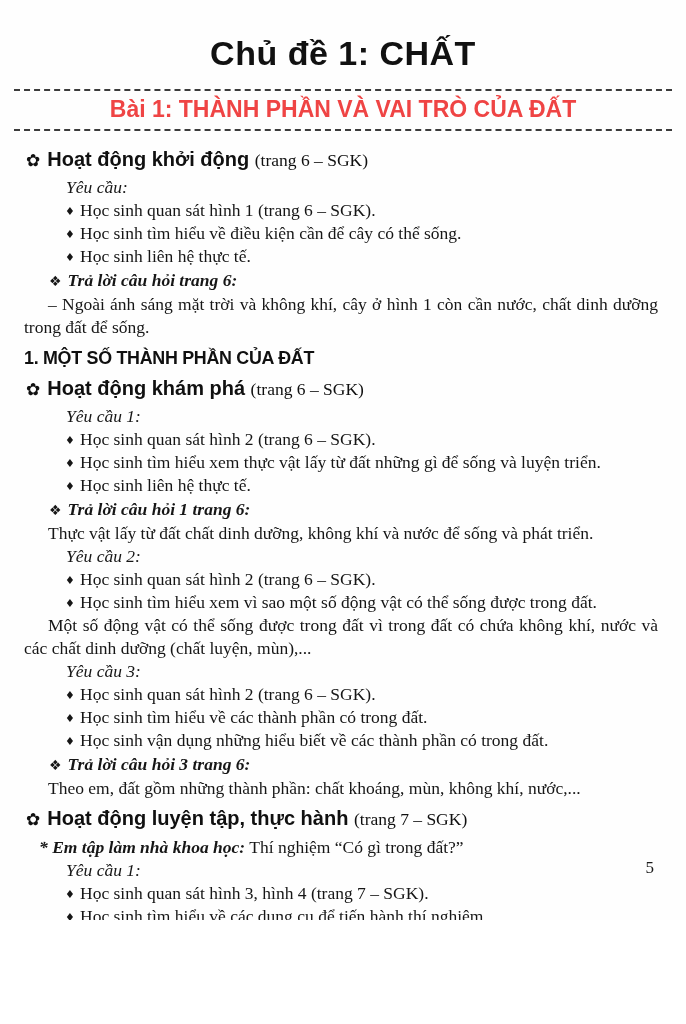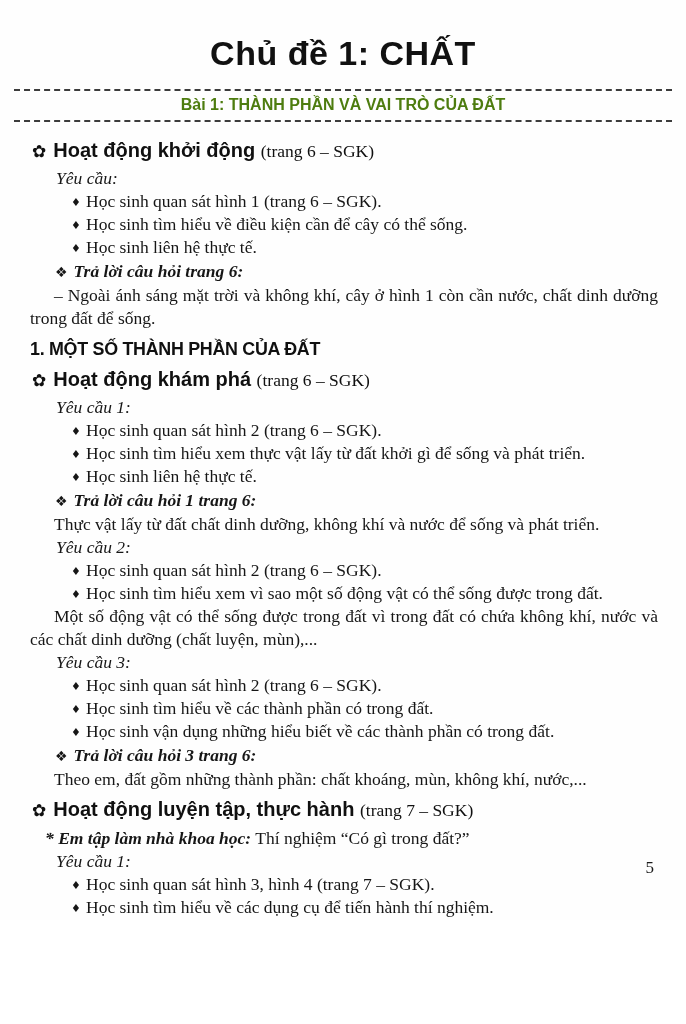--- a/index.html
+++ b/index.html
@@ -26,25 +26,25 @@
     color: #111;
   }
   .lesson-banner {
     margin: 16px 14px 0 14px;
     border-top: 2px dashed #3c3c3c;
     border-bottom: 2px dashed #3c3c3c;
     padding: 5px 0 6px 0;
     text-align: center;
     font-family: "Liberation Sans", sans-serif;
     font-weight: 700;
-    font-size: 16px;
-    color: #4d7c0f;
+    font-size: 23px;
+    color: #ef4444;
   }
   .content {
-    padding: 10px 28px 0 30px;
+    padding: 10px 28px 0 24px;
     font-size: 17.5px;
     line-height: 22px;
   }
   .activity {
     font-family: "Liberation Sans", sans-serif;
     font-weight: 700;
     font-size: 20px;
     line-height: 26px;
     margin: 5px 0 3px 2px;
     color: #101010;
@@ -65,21 +65,21 @@
     font-size: 19px;
     line-height: 25px;
     margin: 6px 0 4px 0;
     letter-spacing: -0.3px;
     transform: scaleX(0.94);
     transform-origin: left center;
     color: #101010;
   }
   .requirement {
     font-style: italic;
-    margin-left: 26px;
+    margin-left: 42px;
     line-height: 23px;
   }
   .bullet-item {
     padding-left: 56px;
     position: relative;
     line-height: 23px;
   }
   .bullet-item .marker {
     position: absolute;
     left: 41px;
@@ -160,21 +160,21 @@
     <div class="activity">
       <span class="flower">✿</span><span>Hoạt động khám phá</span> <span class="ref">(trang 6 – SGK)</span>
     </div>
 
     <div class="requirement">Yêu cầu 1:</div>
 
     <div class="bullet-item">
       <span class="marker">♦</span><span>Học sinh quan sát hình 2 (trang 6 – SGK).</span>
     </div>
     <div class="bullet-item">
-      <span class="marker">♦</span><span>Học sinh tìm hiểu xem thực vật lấy từ đất khởi gì để sống và phát triển.</span>
+      <span class="marker">♦</span><span>Học sinh tìm hiểu xem thực vật lấy từ đất những gì để sống và luyện triển.</span>
     </div>
     <div class="bullet-item">
       <span class="marker">♦</span><span>Học sinh liên hệ thực tế.</span>
     </div>
 
     <div class="answer-heading">
       <span class="mark">❖</span><span>Trả lời câu hỏi 1 trang 6:</span>
     </div>
 
     <div class="paragraph">Thực vật lấy từ đất chất dinh dưỡng, không khí và nước để sống và phát triển.</div>

